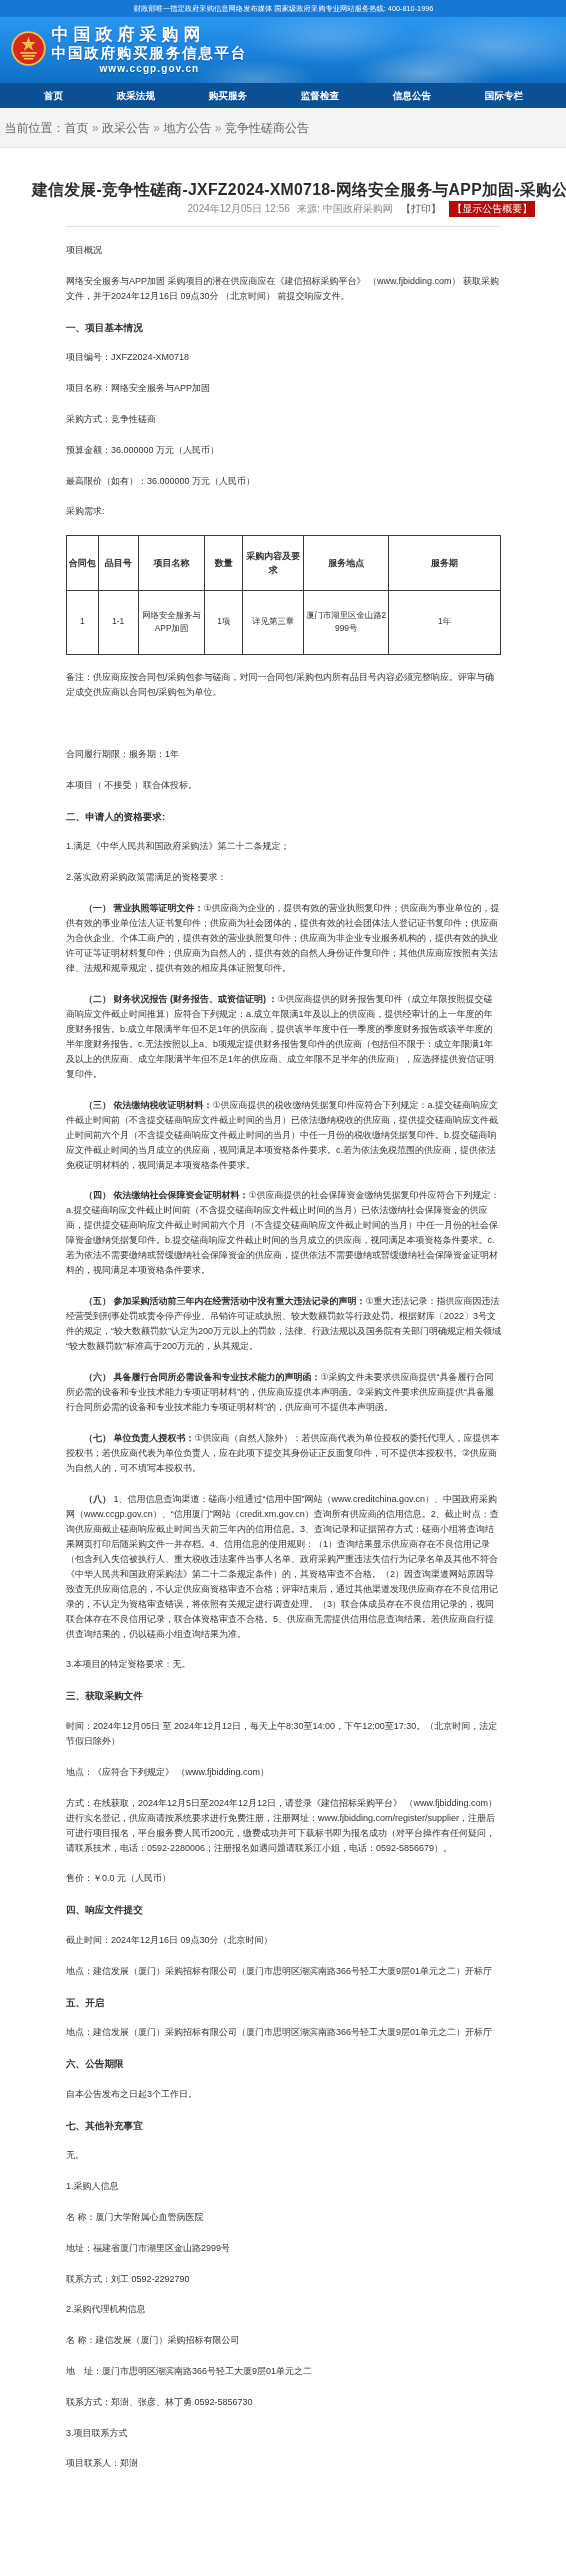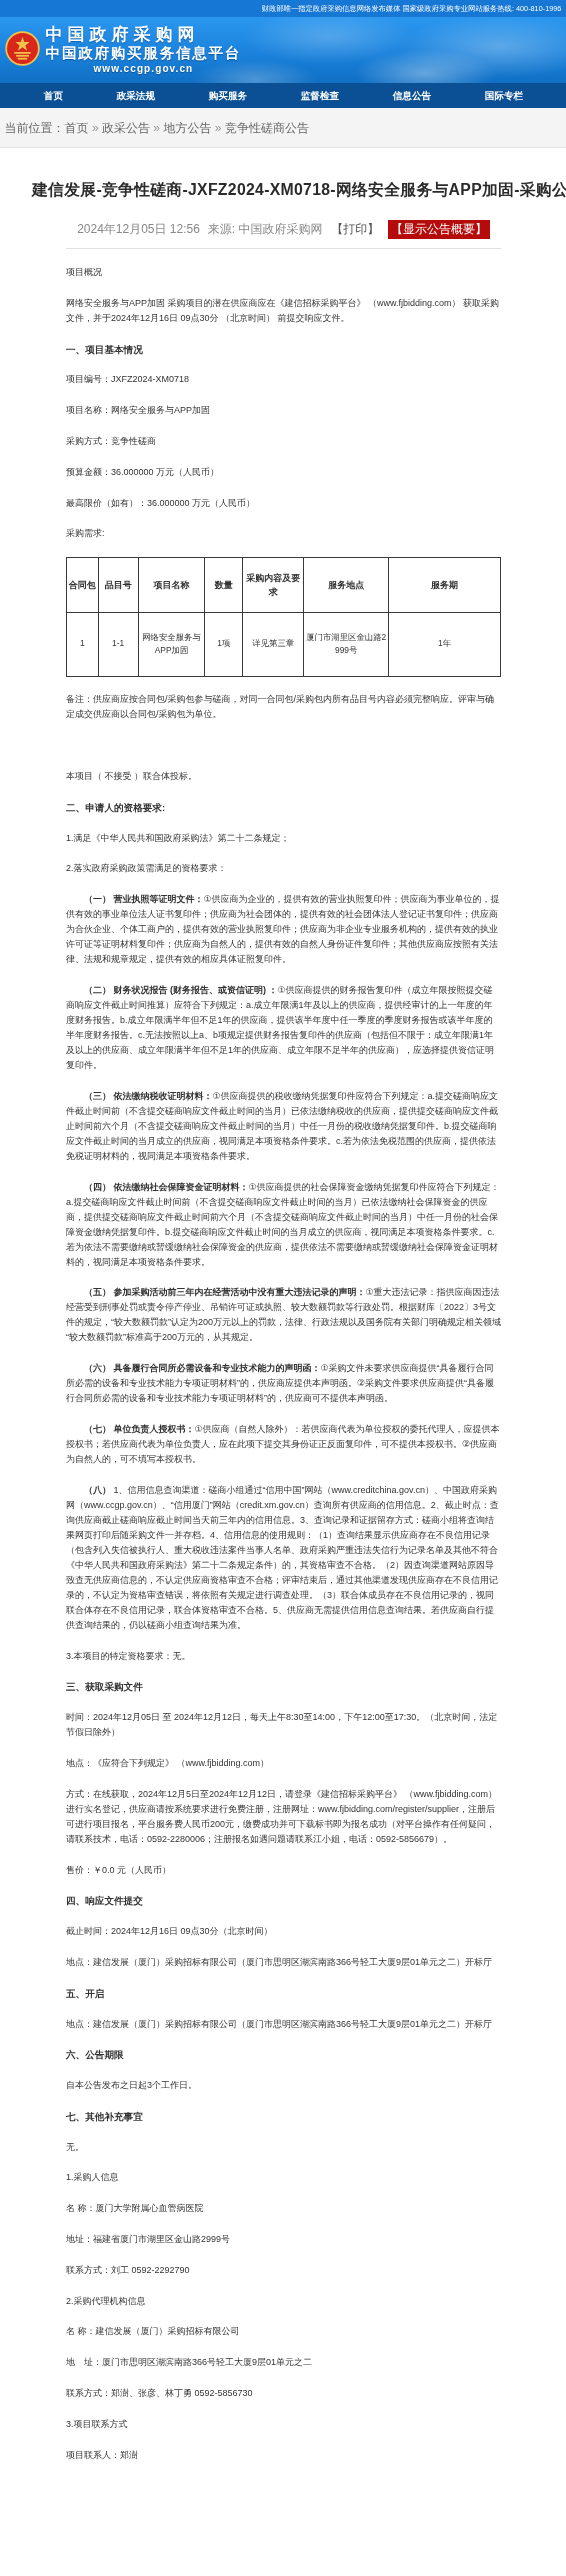--- a/index.html
+++ b/index.html
@@ -1,25 +1,25 @@
 <!DOCTYPE html>
 <html lang="zh" style="font-size:9px"><head>
 <meta charset="utf-8">
 <style>
   * { box-sizing: border-box; margin: 0; padding: 0; }
   html,body { background:#fff; }
   body { font-family:"Liberation Sans","DejaVu Sans",sans-serif; color:#333; min-width:567px; }
 
   
   .topbar { background:#1677d4; color:#fff; height:17px; display:flex; align-items:center;
-            justify-content:flex-end; padding:0 5.6px; font-size:7.3px; }
+            justify-content:center; padding:0 5.6px; font-size:7.3px; }
 
   
   .banner { height:66px; position:relative; overflow:hidden; display:flex; align-items:center;
-            padding-left:5px;
+            padding-left:11px;
             background:linear-gradient(180deg,#2a97ef 0%,#1b82dc 55%,#0f6fc4 100%); }
   .banner::before { content:""; position:absolute; inset:0;
             background:
              radial-gradient(101px 34px at 75% 85%, rgba(255,255,255,.35), rgba(255,255,255,0) 70%),
              radial-gradient(146px 45px at 88% 45%, rgba(255,255,255,.28), rgba(255,255,255,0) 70%),
              radial-gradient(124px 39px at 58% 30%, rgba(255,255,255,.22), rgba(255,255,255,0) 70%),
              radial-gradient(90px 28px at 45% 95%, rgba(255,255,255,.25), rgba(255,255,255,0) 70%); }
   .logo { position:relative; display:flex; align-items:center; gap:5.6px; text-decoration:none; }
   .brand { color:#fff; text-shadow:0 0.6px 1.1px rgba(0,40,90,.45); }
   .brand-l1 { font-size:17px; font-weight:bold; letter-spacing:5px; line-height:1.15; }
@@ -35,21 +35,21 @@
   
   .breadcrumb { background:#f4f4f4; border-bottom:0.6px solid #e4e4e4; padding:11.8px 4.5px 10.7px;
                 font-size:12px; color:#666; }
   .breadcrumb .crumb { color:#666; cursor:pointer; }
   .breadcrumb .sep { color:#999; margin:0 3.4px; }
 
   
   .article { width:503px; margin:0 auto; padding:31.5px 0 54px; }
   .title { text-align:center; font-size:15.8px; font-weight:bold; color:#2b2b2b;
            white-space:nowrap; letter-spacing:0.3px; }
-  .meta { text-align:center; font-size:12px; color:#888; margin-top:19px; }
+  .meta { text-align:right; font-size:10px; color:#888; }
   .meta .print { color:#555; margin-left:5.6px; cursor:pointer; }
   .meta .chip { display:inline-block; background:#b50b0b; color:#fff; padding:1.1px 2.8px;
                 margin-left:5.6px; cursor:pointer; }
   .divider { border-bottom:0.6px solid #e0e0e0; margin:9px 34px 2.3px; }
 
   .abody { padding:0 34px; font-size:9px; }
   .abody p { margin:15.8px 0; line-height:15px; }
   .abody p.h { font-weight:bold; font-size:9.6px; }
   .abody p.ind { text-indent:2em; }
   .abody p.spacer { height:15px; margin:15.8px 0; }
@@ -148,20 +148,21 @@
             <td>网络安全服务与APP加固</td>
             <td>1项</td>
             <td>详见第三章</td>
             <td>厦门市湖里区金山路2999号</td>
             <td>1年</td>
           </tr>
         </tbody>
       </table>
       <p><span>备注：供应商应按合同包/采购包参与磋商，对同一合同包/采购包内所有品目号内容必须完整响应。评审与确定成交供应商以合同包/采购包为单位。</span></p>
       <p class="spacer"></p>
+      <p><span>合同履行期限：服务期：1年</span></p>
       <p><span>本项目（ 不接受 ）联合体投标。</span></p>
       <p class="h"><span>二、申请人的资格要求:</span></p>
       <p><span>1.满足《中华人民共和国政府采购法》第二十二条规定；</span></p>
       <p><span>2.落实政府采购政策需满足的资格要求：</span></p>
       <p class="ind"><span class="b">（一） 营业执照等证明文件：</span><span>①供应商为企业的，提供有效的营业执照复印件；供应商为事业单位的，提供有效的事业单位法人证书复印件；供应商为社会团体的，提供有效的社会团体法人登记证书复印件；供应商为合伙企业、个体工商户的，提供有效的营业执照复印件；供应商为非企业专业服务机构的，提供有效的执业许可证等证明材料复印件；供应商为自然人的，提供有效的自然人身份证件复印件；其他供应商应按照有关法律、法规和规章规定，提供有效的相应具体证照复印件。</span></p>
       <p class="ind"><span class="b">（二） 财务状况报告 (财务报告、或资信证明) ：</span><span>①供应商提供的财务报告复印件（成立年限按照提交磋商响应文件截止时间推算）应符合下列规定：a.成立年限满1年及以上的供应商，提供经审计的上一年度的年度财务报告。b.成立年限满半年但不足1年的供应商，提供该半年度中任一季度的季度财务报告或该半年度的半年度财务报告。c.无法按照以上a、b项规定提供财务报告复印件的供应商（包括但不限于：成立年限满1年及以上的供应商、成立年限满半年但不足1年的供应商、成立年限不足半年的供应商），应选择提供资信证明复印件。</span></p>
       <p class="ind"><span class="b">（三） 依法缴纳税收证明材料：</span><span>①供应商提供的税收缴纳凭据复印件应符合下列规定：a.提交磋商响应文件截止时间前（不含提交磋商响应文件截止时间的当月）已依法缴纳税收的供应商，提供提交磋商响应文件截止时间前六个月（不含提交磋商响应文件截止时间的当月）中任一月份的税收缴纳凭据复印件。b.提交磋商响应文件截止时间的当月成立的供应商，视同满足本项资格条件要求。c.若为依法免税范围的供应商，提供依法免税证明材料的，视同满足本项资格条件要求。</span></p>
       <p class="ind"><span class="b">（四） 依法缴纳社会保障资金证明材料：</span><span>①供应商提供的社会保障资金缴纳凭据复印件应符合下列规定：a.提交磋商响应文件截止时间前（不含提交磋商响应文件截止时间的当月）已依法缴纳社会保障资金的供应商，提供提交磋商响应文件截止时间前六个月（不含提交磋商响应文件截止时间的当月）中任一月份的社会保障资金缴纳凭据复印件。b.提交磋商响应文件截止时间的当月成立的供应商，视同满足本项资格条件要求。c.若为依法不需要缴纳或暂缓缴纳社会保障资金的供应商，提供依法不需要缴纳或暂缓缴纳社会保障资金证明材料的，视同满足本项资格条件要求。</span></p>
       <p class="ind"><span class="b">（五） 参加采购活动前三年内在经营活动中没有重大违法记录的声明：</span><span>①重大违法记录：指供应商因违法经营受到刑事处罚或责令停产停业、吊销许可证或执照、较大数额罚款等行政处罚。根据财库〔2022〕3号文件的规定，“较大数额罚款”认定为200万元以上的罚款，法律、行政法规以及国务院有关部门明确规定相关领域“较大数额罚款”标准高于200万元的，从其规定。</span></p>
       <p class="ind"><span class="b">（六） 具备履行合同所必需设备和专业技术能力的声明函：</span><span>①采购文件未要求供应商提供“具备履行合同所必需的设备和专业技术能力专项证明材料”的，供应商应提供本声明函。②采购文件要求供应商提供“具备履行合同所必需的设备和专业技术能力专项证明材料”的，供应商可不提供本声明函。</span></p>

